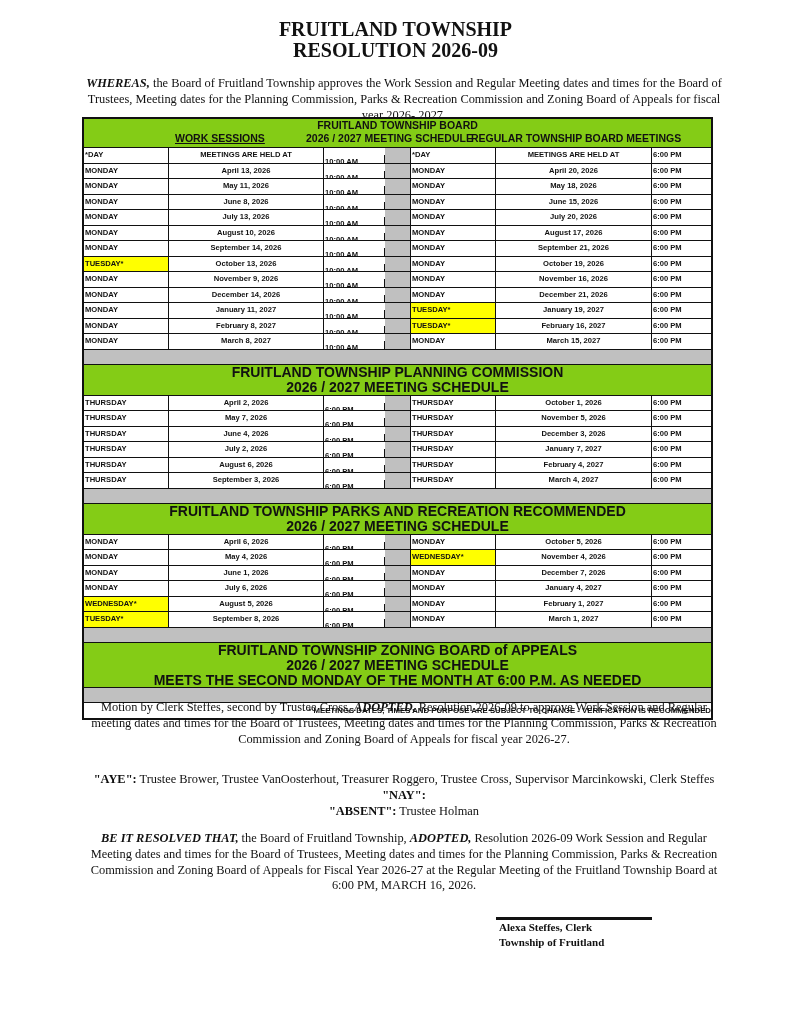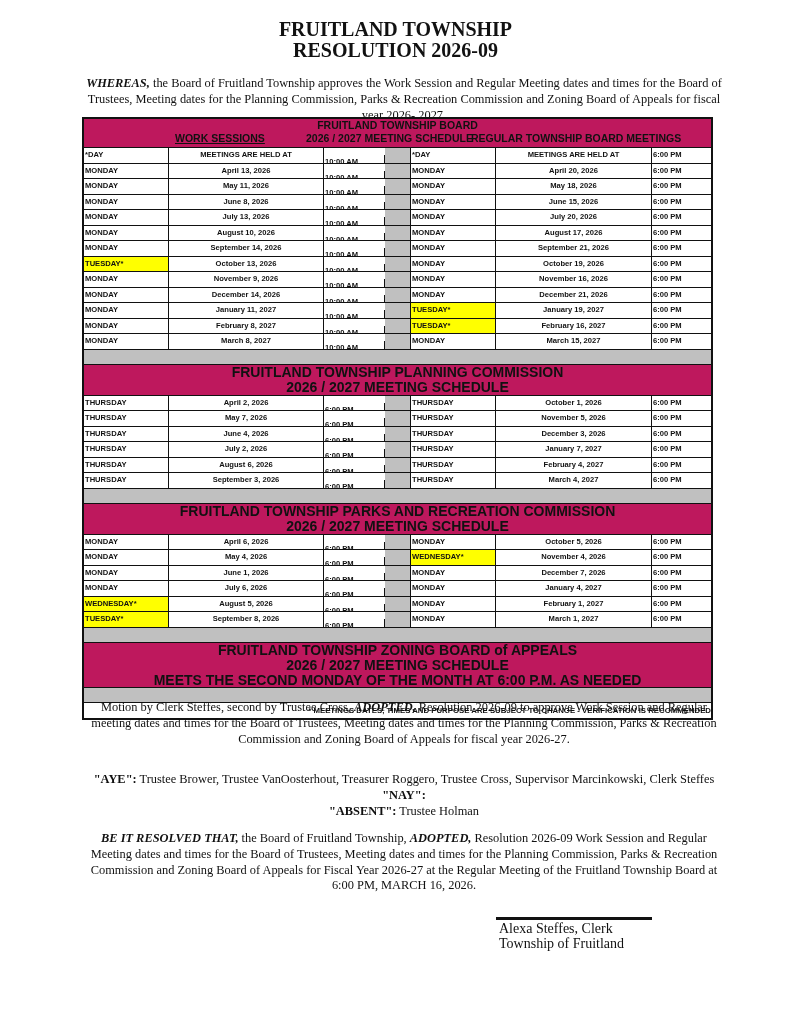--- a/index.html
+++ b/index.html
@@ -15,41 +15,41 @@
   #whereas { top: 76px; }
   #motion { top: 700px; }
   #votes { top: 772px; }
   #resolved { top: 831px; }
 
   .bi { font-weight: bold; font-style: italic; }
   .b { font-weight: bold; }
 
   
   #schedule { position: absolute; left: 82px; top: 117px; width: 631px; border: 2px solid #111; box-sizing: border-box; }
-  .sec-head { background: #be185d; text-align: center; font-weight: bold; border-bottom: 1.5px solid #111; }
+  .sec-head { background: #84cc16; text-align: center; font-weight: bold; border-bottom: 1.5px solid #111; }
   .sec-head .l1 { font-size: 10.5px; line-height: 13px; }
   .sec-head .l2 { font-size: 14px; line-height: 15px; }
   .sec-head .l3 { font-size: 14px; line-height: 14px; }
   .board-sub { position: relative; height: 15px; font-size: 10.5px; font-weight: bold; }
   .board-sub span { position: absolute; top: 0; }
   .spacer { height: 14px; background: #c0c0c0; border-bottom: 1.5px solid #111; }
   .row { display: flex; height: 14.5px; border-bottom: 1.5px solid #111; box-sizing: content-box; }
   .row:last-child { border-bottom: 1.5px solid #111; }
   .cell { box-sizing: border-box; font-size: 7.6px; font-weight: bold; line-height: 14.5px; white-space: nowrap; overflow: hidden; border-right: 1.5px solid #111; }
   .c-day { width: 85px; padding-left: 1px; }
   .c-date { width: 155px; text-align: center; }
   .c-time { width: 61px; padding-left: 1px; margin-top: 7px; }
   .c-gap { width: 26px; background: #c0c0c0; }
   .c-day2 { width: 85px; padding-left: 1px; }
   .c-date2 { width: 156px; text-align: center; }
   .c-time2 { flex: 1; padding-left: 1px; border-right: none; }
   .note { text-align: right; font-size: 7.8px; font-weight: bold; line-height: 15px; }
 
   #sig-line { position: absolute; left: 496px; top: 917px; width: 156px; height: 3px; background: #111; }
-  .sig { position: absolute; left: 499px; font-size: 14px; }
+  .sig { position: absolute; left: 499px; font-size: 11px; font-weight: bold; }
   #sig-name { top: 921px; }
   #sig-org { top: 936px; }
 </style>
 </head>
 <body>
 
 <div id="title1" class="title serif">FRUITLAND TOWNSHIP</div>
 <div id="title2" class="title serif">RESOLUTION 2026-09</div>
 
 <div id="whereas" class="para serif"><span class="bi">WHEREAS,</span><span>  the Board of Fruitland Township approves the Work Session and Regular Meeting dates and times for the Board of Trustees, Meeting dates for the Planning Commission, Parks &amp; Recreation Commission and Zoning Board of Appeals for fiscal year 2026- 2027.</span></div>
@@ -241,21 +241,21 @@
         <div class="cell c-time">6:00 PM</div>
         <div class="cell c-gap"></div>
         <div class="cell c-day2">THURSDAY</div>
         <div class="cell c-date2">March 4, 2027</div>
         <div class="cell c-time2">6:00 PM</div>
       </div>
     </div>
   <div class="spacer"></div>
 
   <div class="sec-head">
-    <div class="l2">FRUITLAND TOWNSHIP PARKS AND RECREATION COMMISSION</div>
+    <div class="l2">FRUITLAND TOWNSHIP PARKS AND RECREATION RECOMMENDED</div>
     <div class="l2">2026 / 2027 MEETING SCHEDULE</div>
   </div>
   <div id="pr-rows">
       <div class="row">
         <div class="cell c-day">MONDAY</div>
         <div class="cell c-date">April 6, 2026</div>
         <div class="cell c-time">6:00 PM</div>
         <div class="cell c-gap"></div>
         <div class="cell c-day2">MONDAY</div>
         <div class="cell c-date2">October 5, 2026</div>

